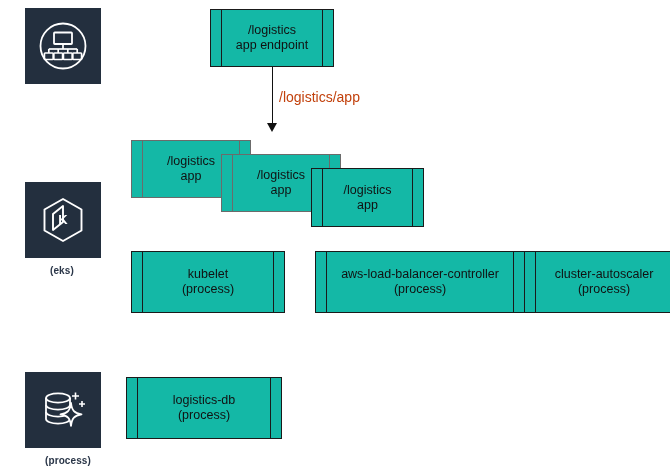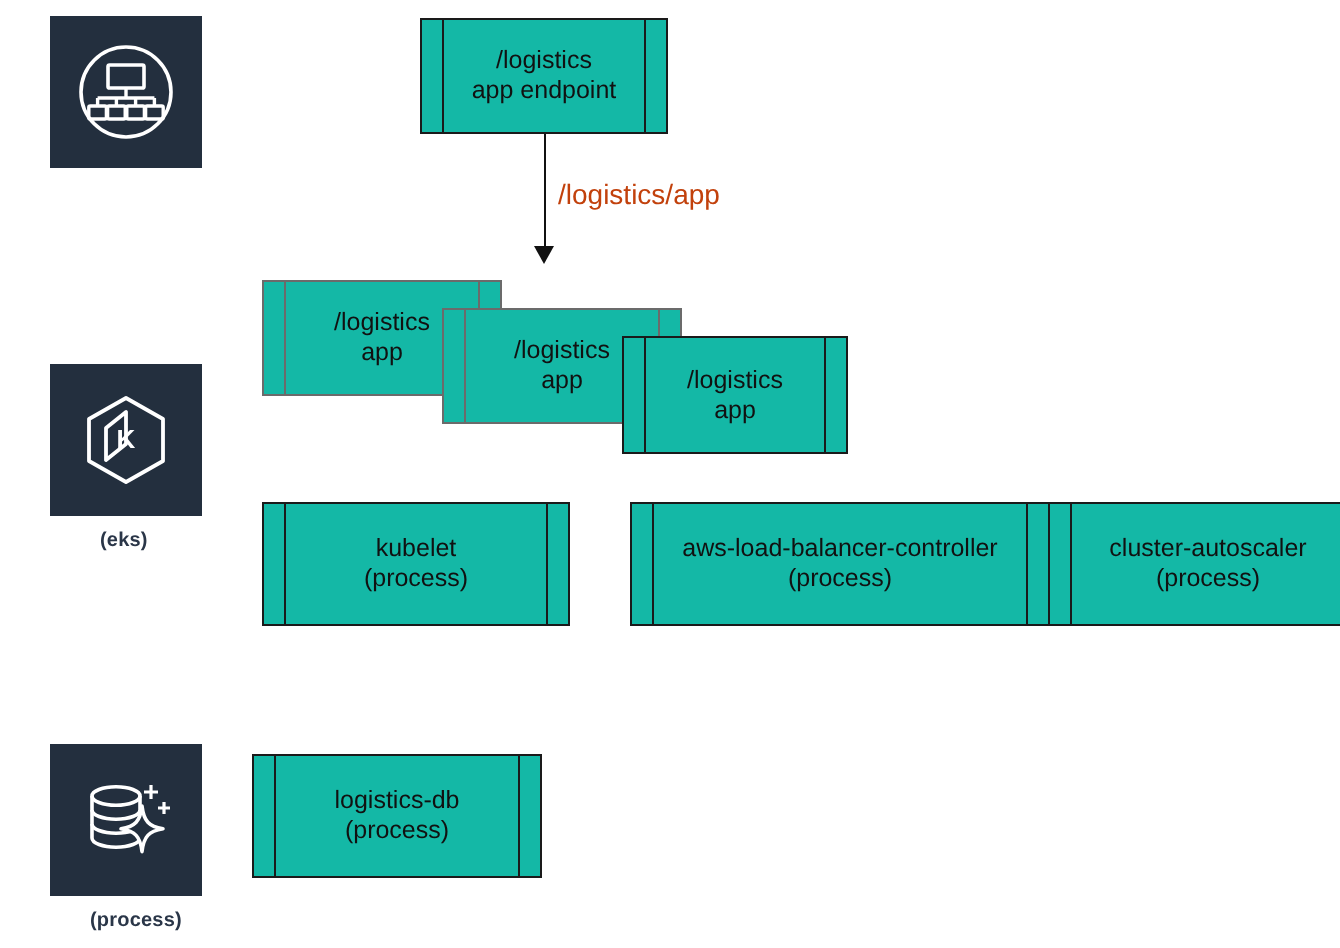--- a/index.html
+++ b/index.html
@@ -168,18 +168,18 @@
   </div>
   <div class="proc" style="left:303px; top:251px; width:210px; height:62px;margin-left:12px;">
     <div class="proc-text">aws-load-balancer-controller
 (process)</div>
   </div>
   <div class="proc" style="left:524px; top:251px; width:160px; height:62px;">
     <div class="proc-text">cluster-autoscaler
 (process)</div>
   </div>
 
-  <div class="proc" style="left:126px; top:377px; width:145px; height:62px;">
+  <div class="proc" style="left:126px; top:377px; width:156px; height:62px;">
     <div class="proc-text">logistics-db
 (process)</div>
   </div>
 
 </div>
 
 </body></html>

